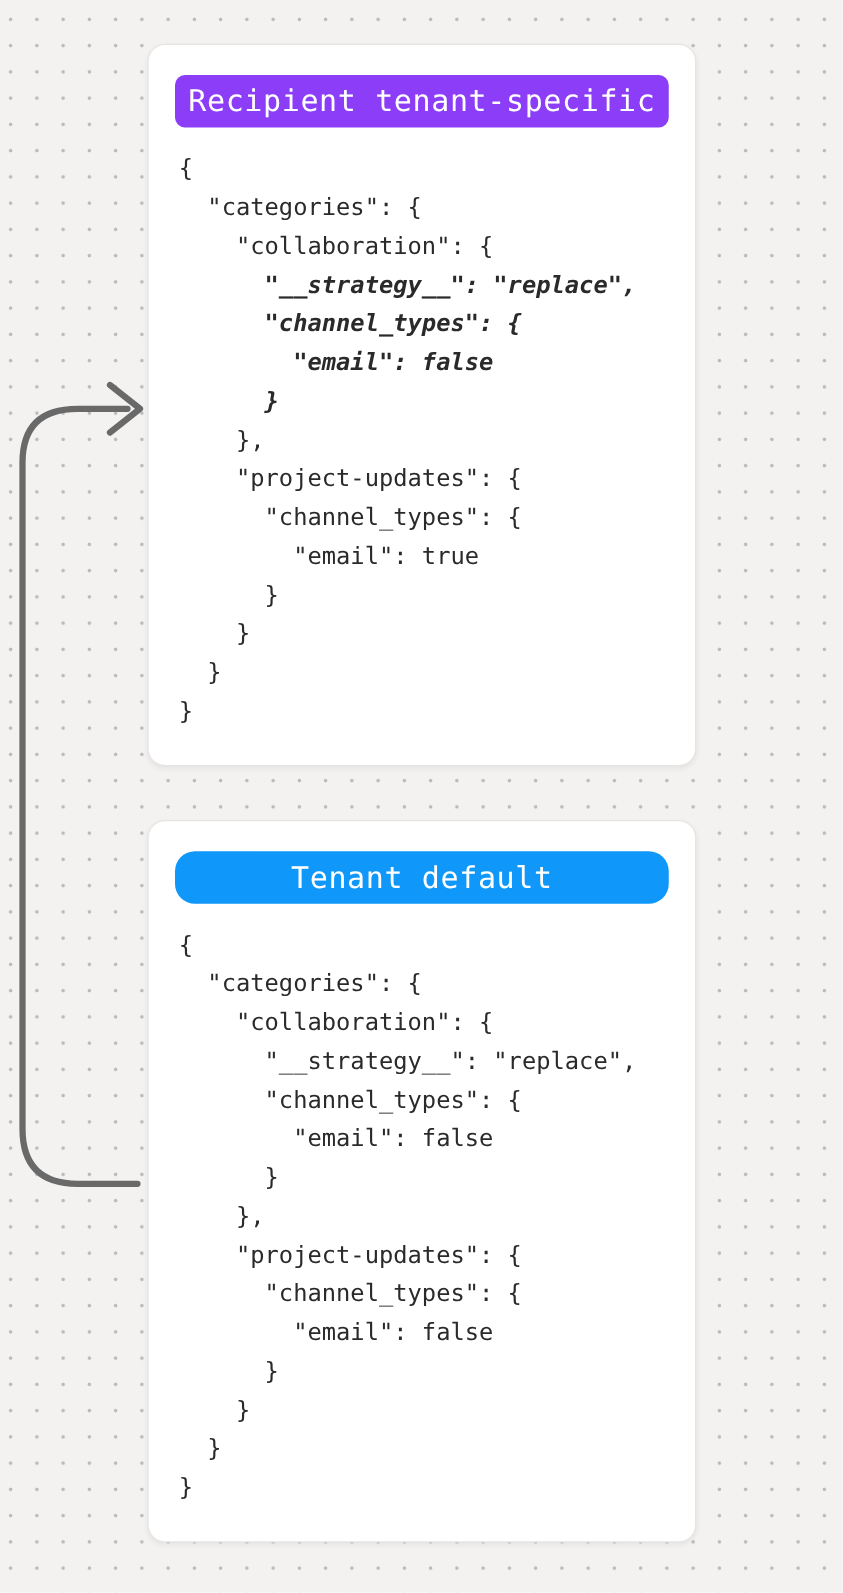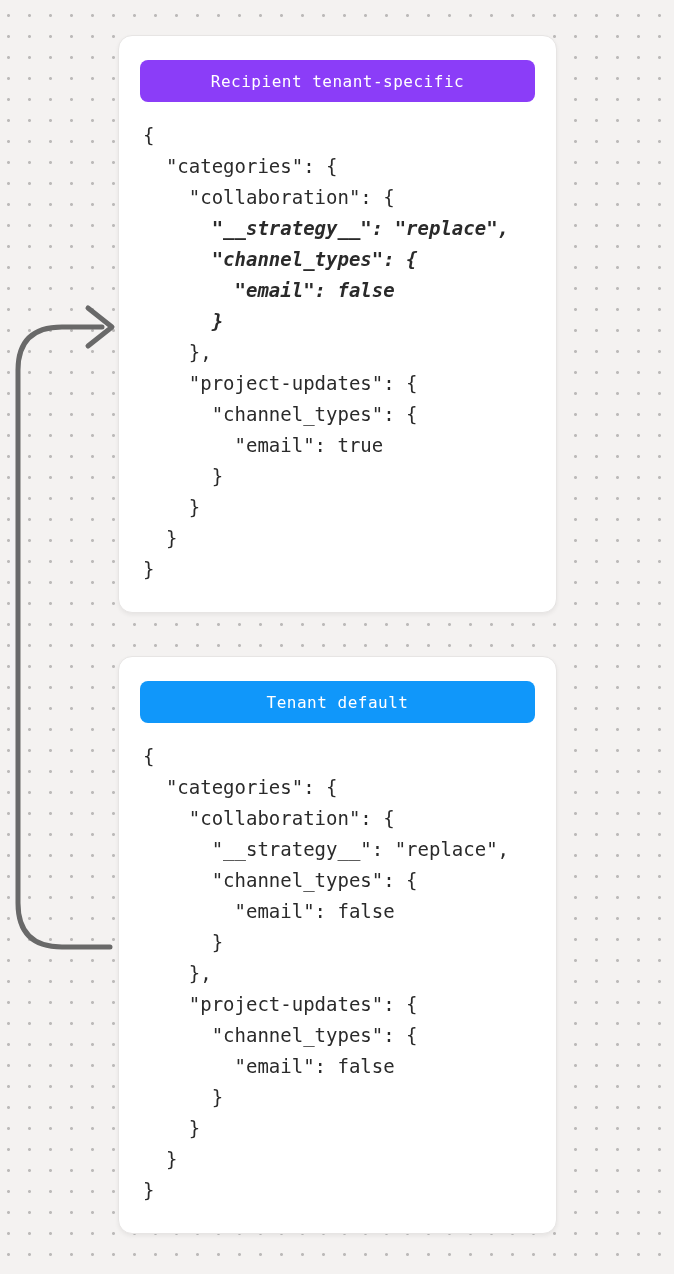--- a/index.html
+++ b/index.html
@@ -21,24 +21,24 @@
     border:1px solid #e7e5e4;
     border-radius:14px;
     box-shadow:0 2px 4px rgba(0,0,0,0.06);
     box-sizing:border-box;
   }
   .card-top{top:35px;}
   .card-bottom{top:656px;}
   .badge{
     margin:24px 21px 0 21px;height:42px;border-radius:8px;
     display:flex;align-items:center;justify-content:center;
-    color:#ffffff;font-size:16px;letter-spacing:0.5px;
+    color:#ffffff;font-size:24px;letter-spacing:0.5px;
   }
   .badge-purple{background:#8b3df8;}
-  .badge-blue{background:#1097fa;}
+  .badge-blue{background:#1097fa;border-radius:16px;}
   .code{
     margin:18px 0 0 24px;
     font-size:19px;line-height:31px;
     color:#2a2a2a;
   }
   .line{white-space:pre;}
   .line.em{font-weight:bold;font-style:italic;}
 </style>
 </head>
 <body>

